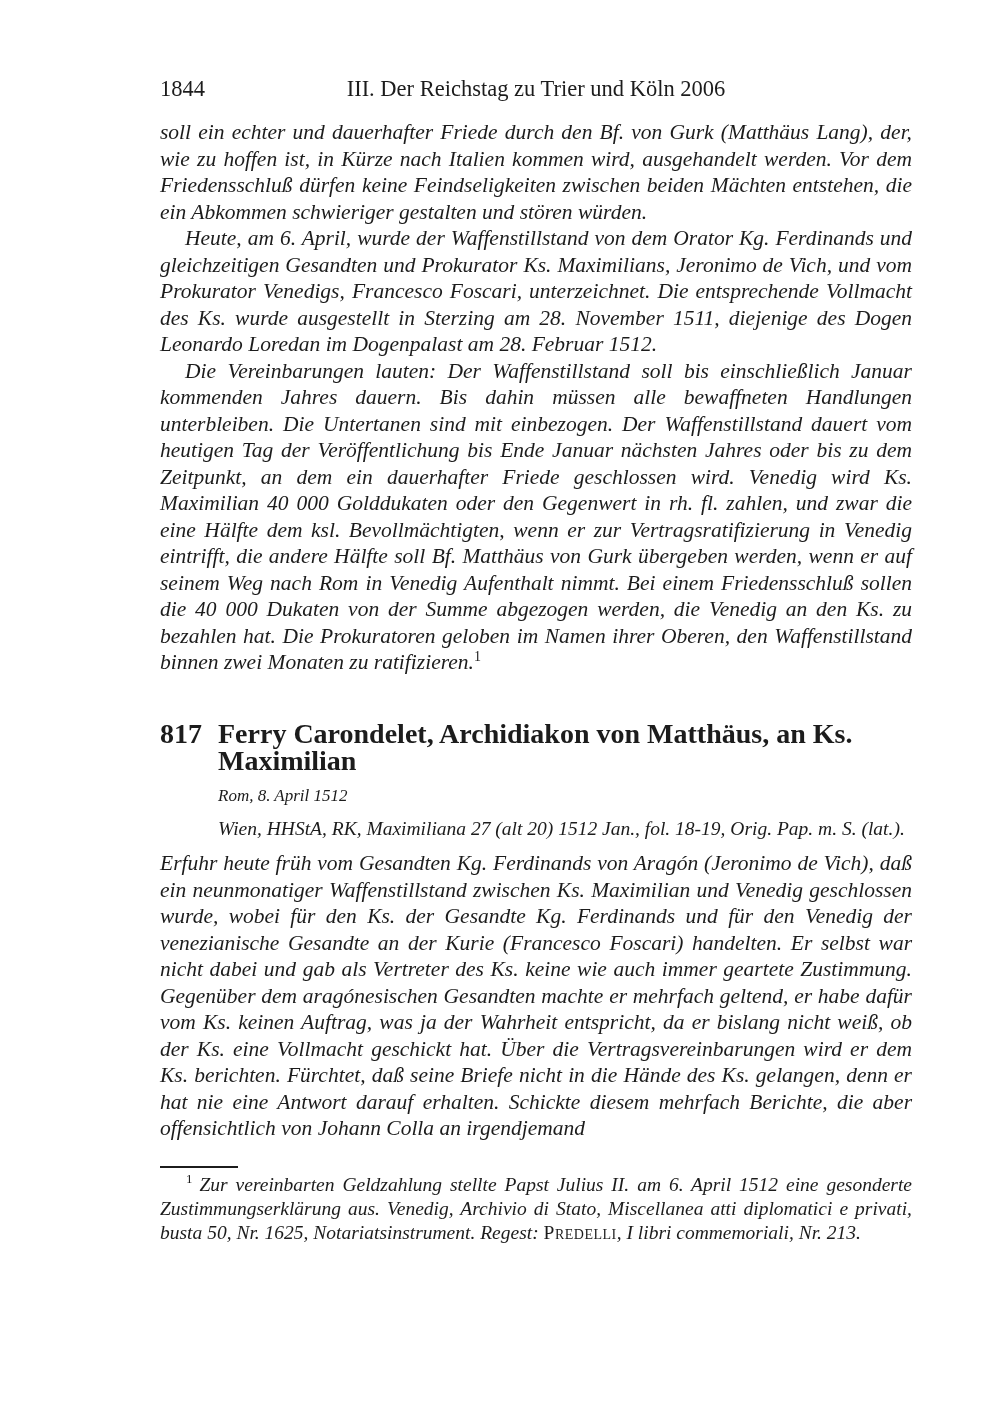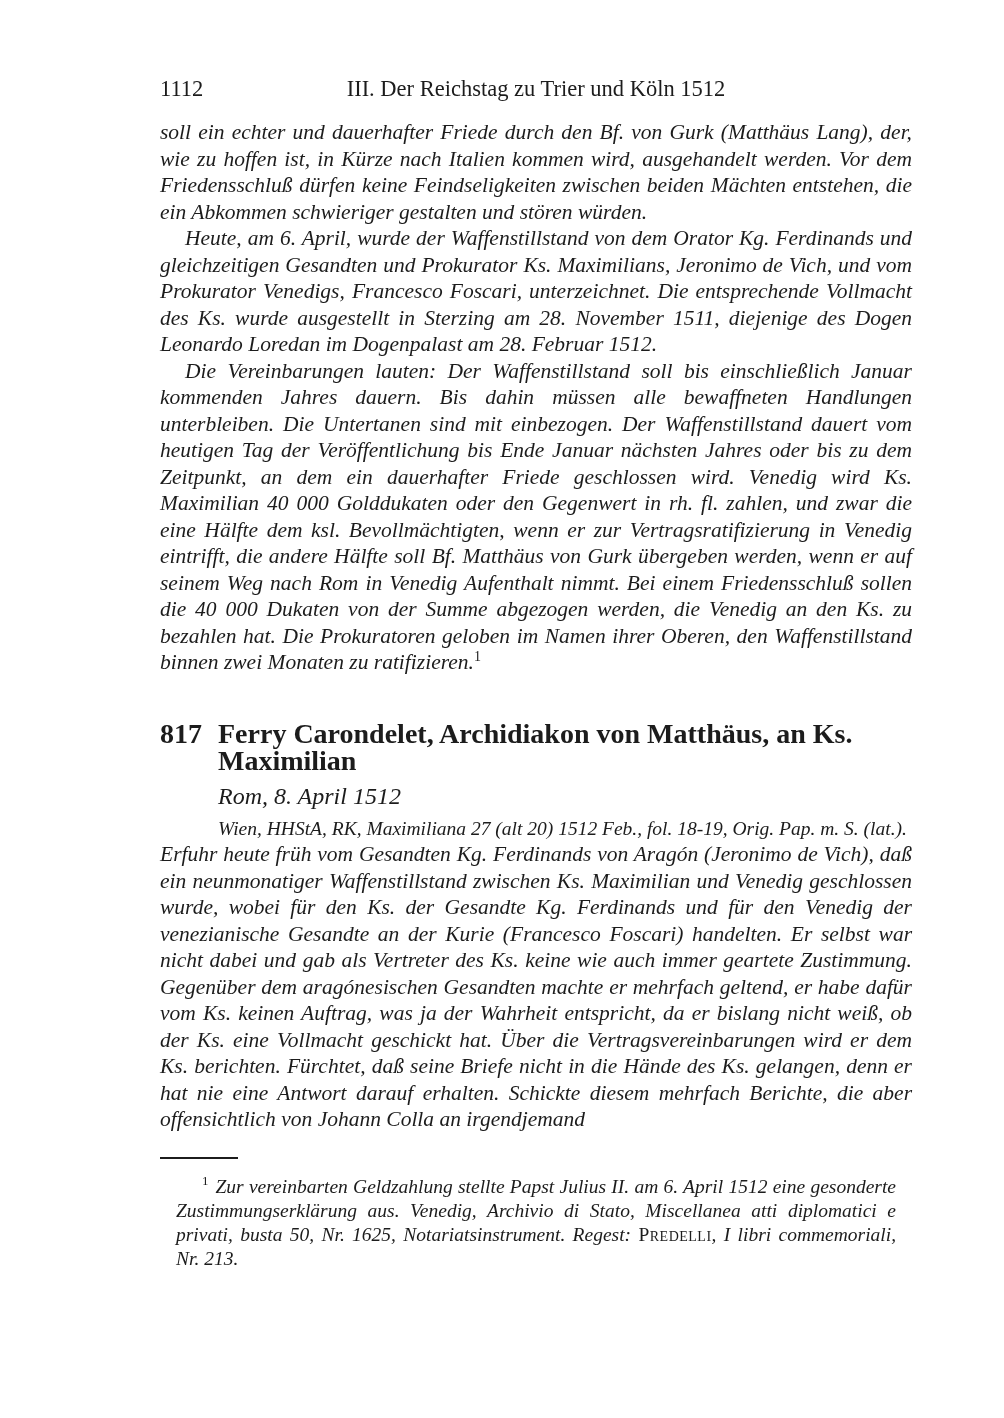--- a/index.html
+++ b/index.html
@@ -40,82 +40,82 @@
   .entry-heading {
     display: flex;
     font-weight: bold;
     font-size: 28px;
     line-height: 27px;
     margin: 0;
   }
   .entry-number { flex: 0 0 58px; }
   .dateline {
     font-style: italic;
-    font-size: 24px;
+    font-size: 17px;
     line-height: 26.5px;
     margin: 9px 0 0 58px;
   }
   .source {
     font-style: italic;
     font-size: 19.5px;
     line-height: 25px;
     text-align: justify;
     margin: 7px 0 0 58px;
   }
-  .entry-body { }
+  .entry-body { margin-top: 9px; }
   .footnotes { margin-top: 24px; }
   .fn-rule {
     width: 78px;
     height: 0;
     border-top: 2px solid #1c1c1c;
     margin-bottom: 5px;
   }
   .footnote {
     font-style: italic;
     font-size: 19.5px;
     line-height: 24px;
     text-align: justify;
     text-indent: 26px;
-    margin: 16px;
+    margin: 0;
   }
   .fn-marker {
     font-style: normal;
     font-size: 13px;
     line-height: 0;
     vertical-align: super;
     margin-right: 7px;
   }
   .smallcaps {
     font-style: normal;
     font-variant: small-caps;
     letter-spacing: 0.5px;
   }
 </style>
 </head>
 <body>
 
 <div class="page">
 
   <header class="running-head">
-    <span class="page-number">1112</span>
-    <span class="chapter-title">III. Der Reichstag zu Trier und Köln 1512</span>
+    <span class="page-number">1844</span>
+    <span class="chapter-title">III. Der Reichstag zu Trier und Köln 2006</span>
   </header>
 
   <main>
     <p class="body-par">soll ein echter und dauerhafter Friede durch den Bf. von Gurk (Matthäus Lang), der, wie zu hoffen ist, in Kürze nach Italien kommen wird, ausgehandelt werden. Vor dem Friedensschluß dürfen keine Feindseligkeiten zwischen beiden Mächten entstehen, die ein Abkommen schwieriger gestalten und stören würden.</p>
     <p class="body-par indent">Heute, am 6. April, wurde der Waffenstillstand von dem Orator Kg. Ferdinands und gleichzeitigen Gesandten und Prokurator Ks. Maximilians, Jeronimo de Vich, und vom Prokurator Venedigs, Francesco Foscari, unterzeichnet. Die entsprechende Vollmacht des Ks. wurde ausgestellt in Sterzing am 28. November 1511, diejenige des Dogen Leonardo Loredan im Dogenpalast am 28. Februar 1512.</p>
     <p class="body-par indent"><span>Die Vereinbarungen lauten: Der Waffenstillstand soll bis einschließlich Januar kommenden Jahres dauern. Bis dahin müssen alle bewaffneten Handlungen unterbleiben. Die Untertanen sind mit einbezogen. Der Waffenstillstand dauert vom heutigen Tag der Veröffentlichung bis Ende Januar nächsten Jahres oder bis zu dem Zeitpunkt, an dem ein dauerhafter Friede geschlossen wird. Venedig wird Ks. Maximilian 40 000 Golddukaten oder den Gegenwert in rh. fl. zahlen, und zwar die eine Hälfte dem ksl. Bevollmächtigten, wenn er zur Vertragsratifizierung in Venedig eintrifft, die andere Hälfte soll Bf. Matthäus von Gurk übergeben werden, wenn er auf seinem Weg nach Rom in Venedig Aufenthalt nimmt. Bei einem Friedensschluß sollen die 40 000 Dukaten von der Summe abgezogen werden, die Venedig an den Ks. zu bezahlen hat. Die Prokuratoren geloben im Namen ihrer Oberen, den Waffenstillstand binnen zwei Monaten zu ratifizieren.</span><sup class="fnref">1</sup></p>
 
     <section class="entry">
       <h2 class="entry-heading">
         <span class="entry-number">817</span>
         <span class="entry-title">Ferry Carondelet, Archidiakon von Matthäus, an Ks. Maximilian</span>
       </h2>
       <p class="dateline">Rom, 8. April 1512</p>
-      <p class="source">Wien, HHStA, RK, Maximiliana 27 (alt 20) 1512 Feb., fol. 18-19, Orig. Pap. m. S. (lat.).</p>
+      <p class="source">Wien, HHStA, RK, Maximiliana 27 (alt 20) 1512 Jan., fol. 18-19, Orig. Pap. m. S. (lat.).</p>
       <p class="body-par entry-body">Erfuhr heute früh vom Gesandten Kg. Ferdinands von Aragón (Jeronimo de Vich), daß ein neunmonatiger Waffenstillstand zwischen Ks. Maximilian und Venedig geschlossen wurde, wobei für den Ks. der Gesandte Kg. Ferdinands und für den Venedig der venezianische Gesandte an der Kurie (Francesco Foscari) handelten. Er selbst war nicht dabei und gab als Vertreter des Ks. keine wie auch immer geartete Zustimmung. Gegenüber dem aragónesischen Gesandten machte er mehrfach geltend, er habe dafür vom Ks. keinen Auftrag, was ja der Wahrheit entspricht, da er bislang nicht weiß, ob der Ks. eine Vollmacht geschickt hat. Über die Vertragsvereinbarungen wird er dem Ks. berichten. Fürchtet, daß seine Briefe nicht in die Hände des Ks. gelangen, denn er hat nie eine Antwort darauf erhalten. Schickte diesem mehrfach Berichte, die aber offensichtlich von Johann Colla an irgendjemand</p>
     </section>
   </main>
 
   <footer class="footnotes">
     <div class="fn-rule"></div>
     <p class="footnote"><sup class="fn-marker">1</sup><span>Zur vereinbarten Geldzahlung stellte Papst Julius II. am 6. April 1512 eine gesonderte Zustimmungserklärung aus. Venedig, Archivio di Stato, Miscellanea atti diplomatici e privati, busta 50, Nr. 1625, Notariatsinstrument. Regest: </span><span class="smallcaps">Predelli</span><span>, I libri commemoriali, Nr. 213.</span></p>
   </footer>
 
 </div>

